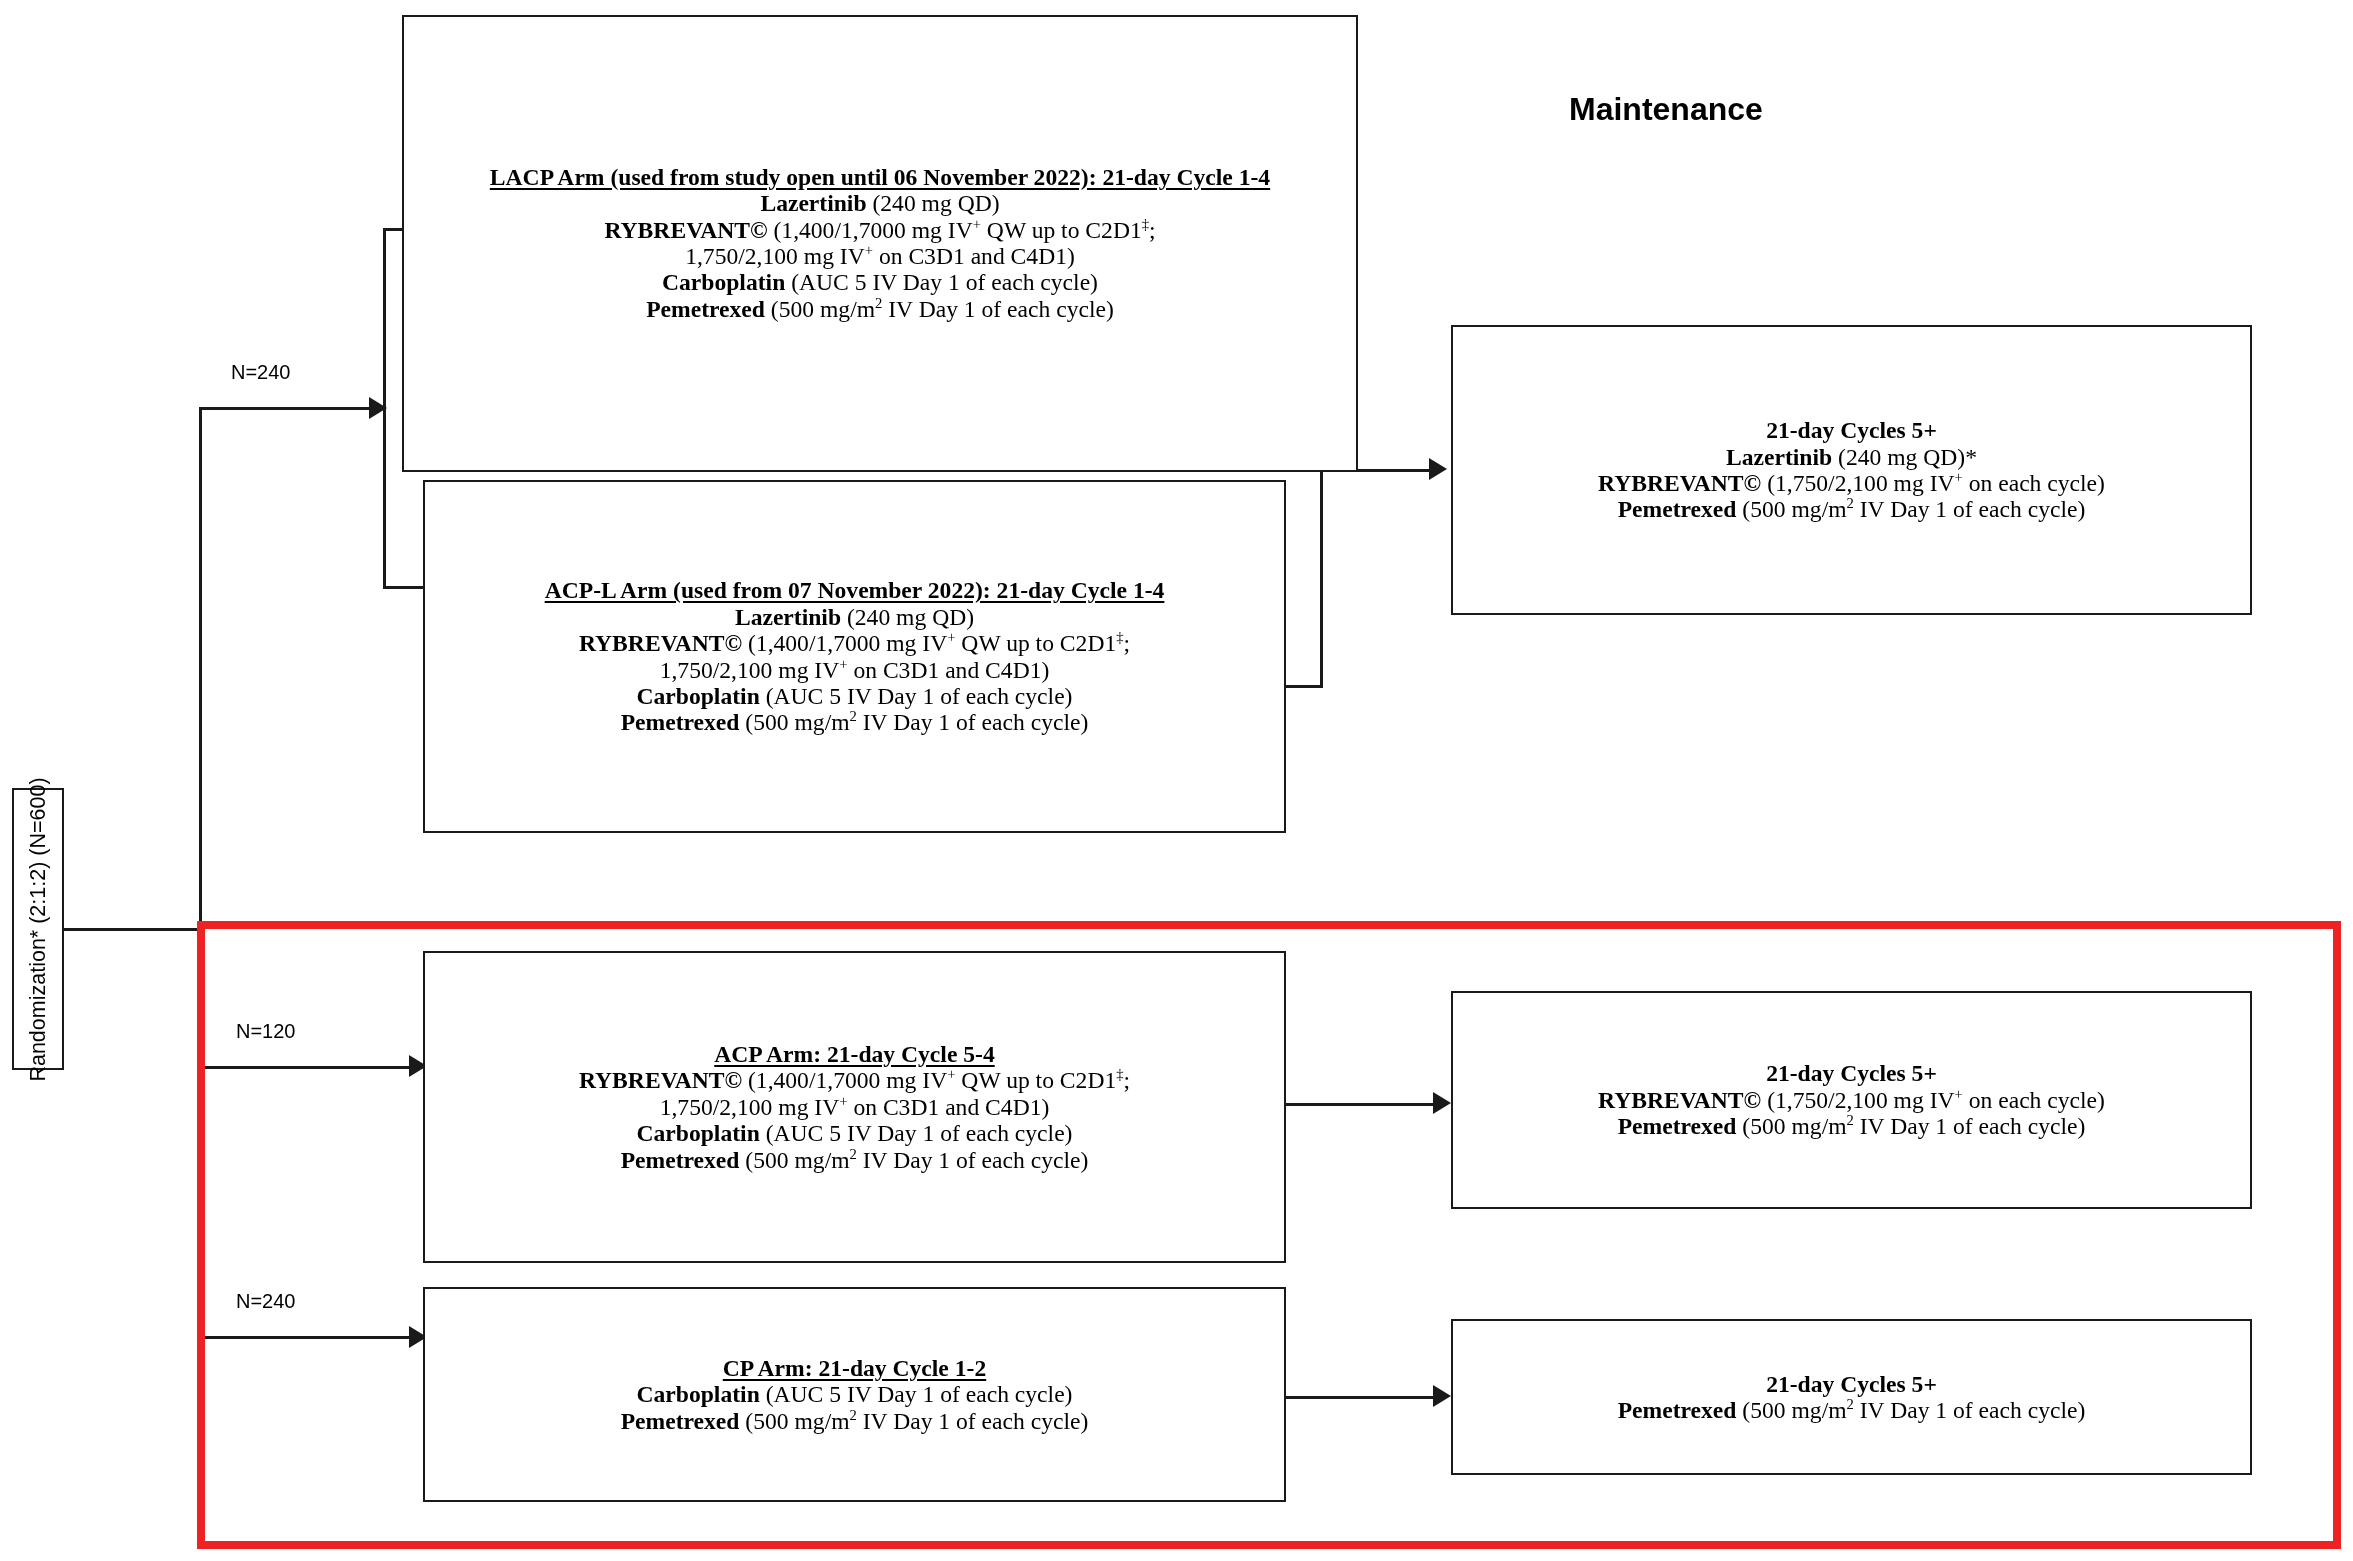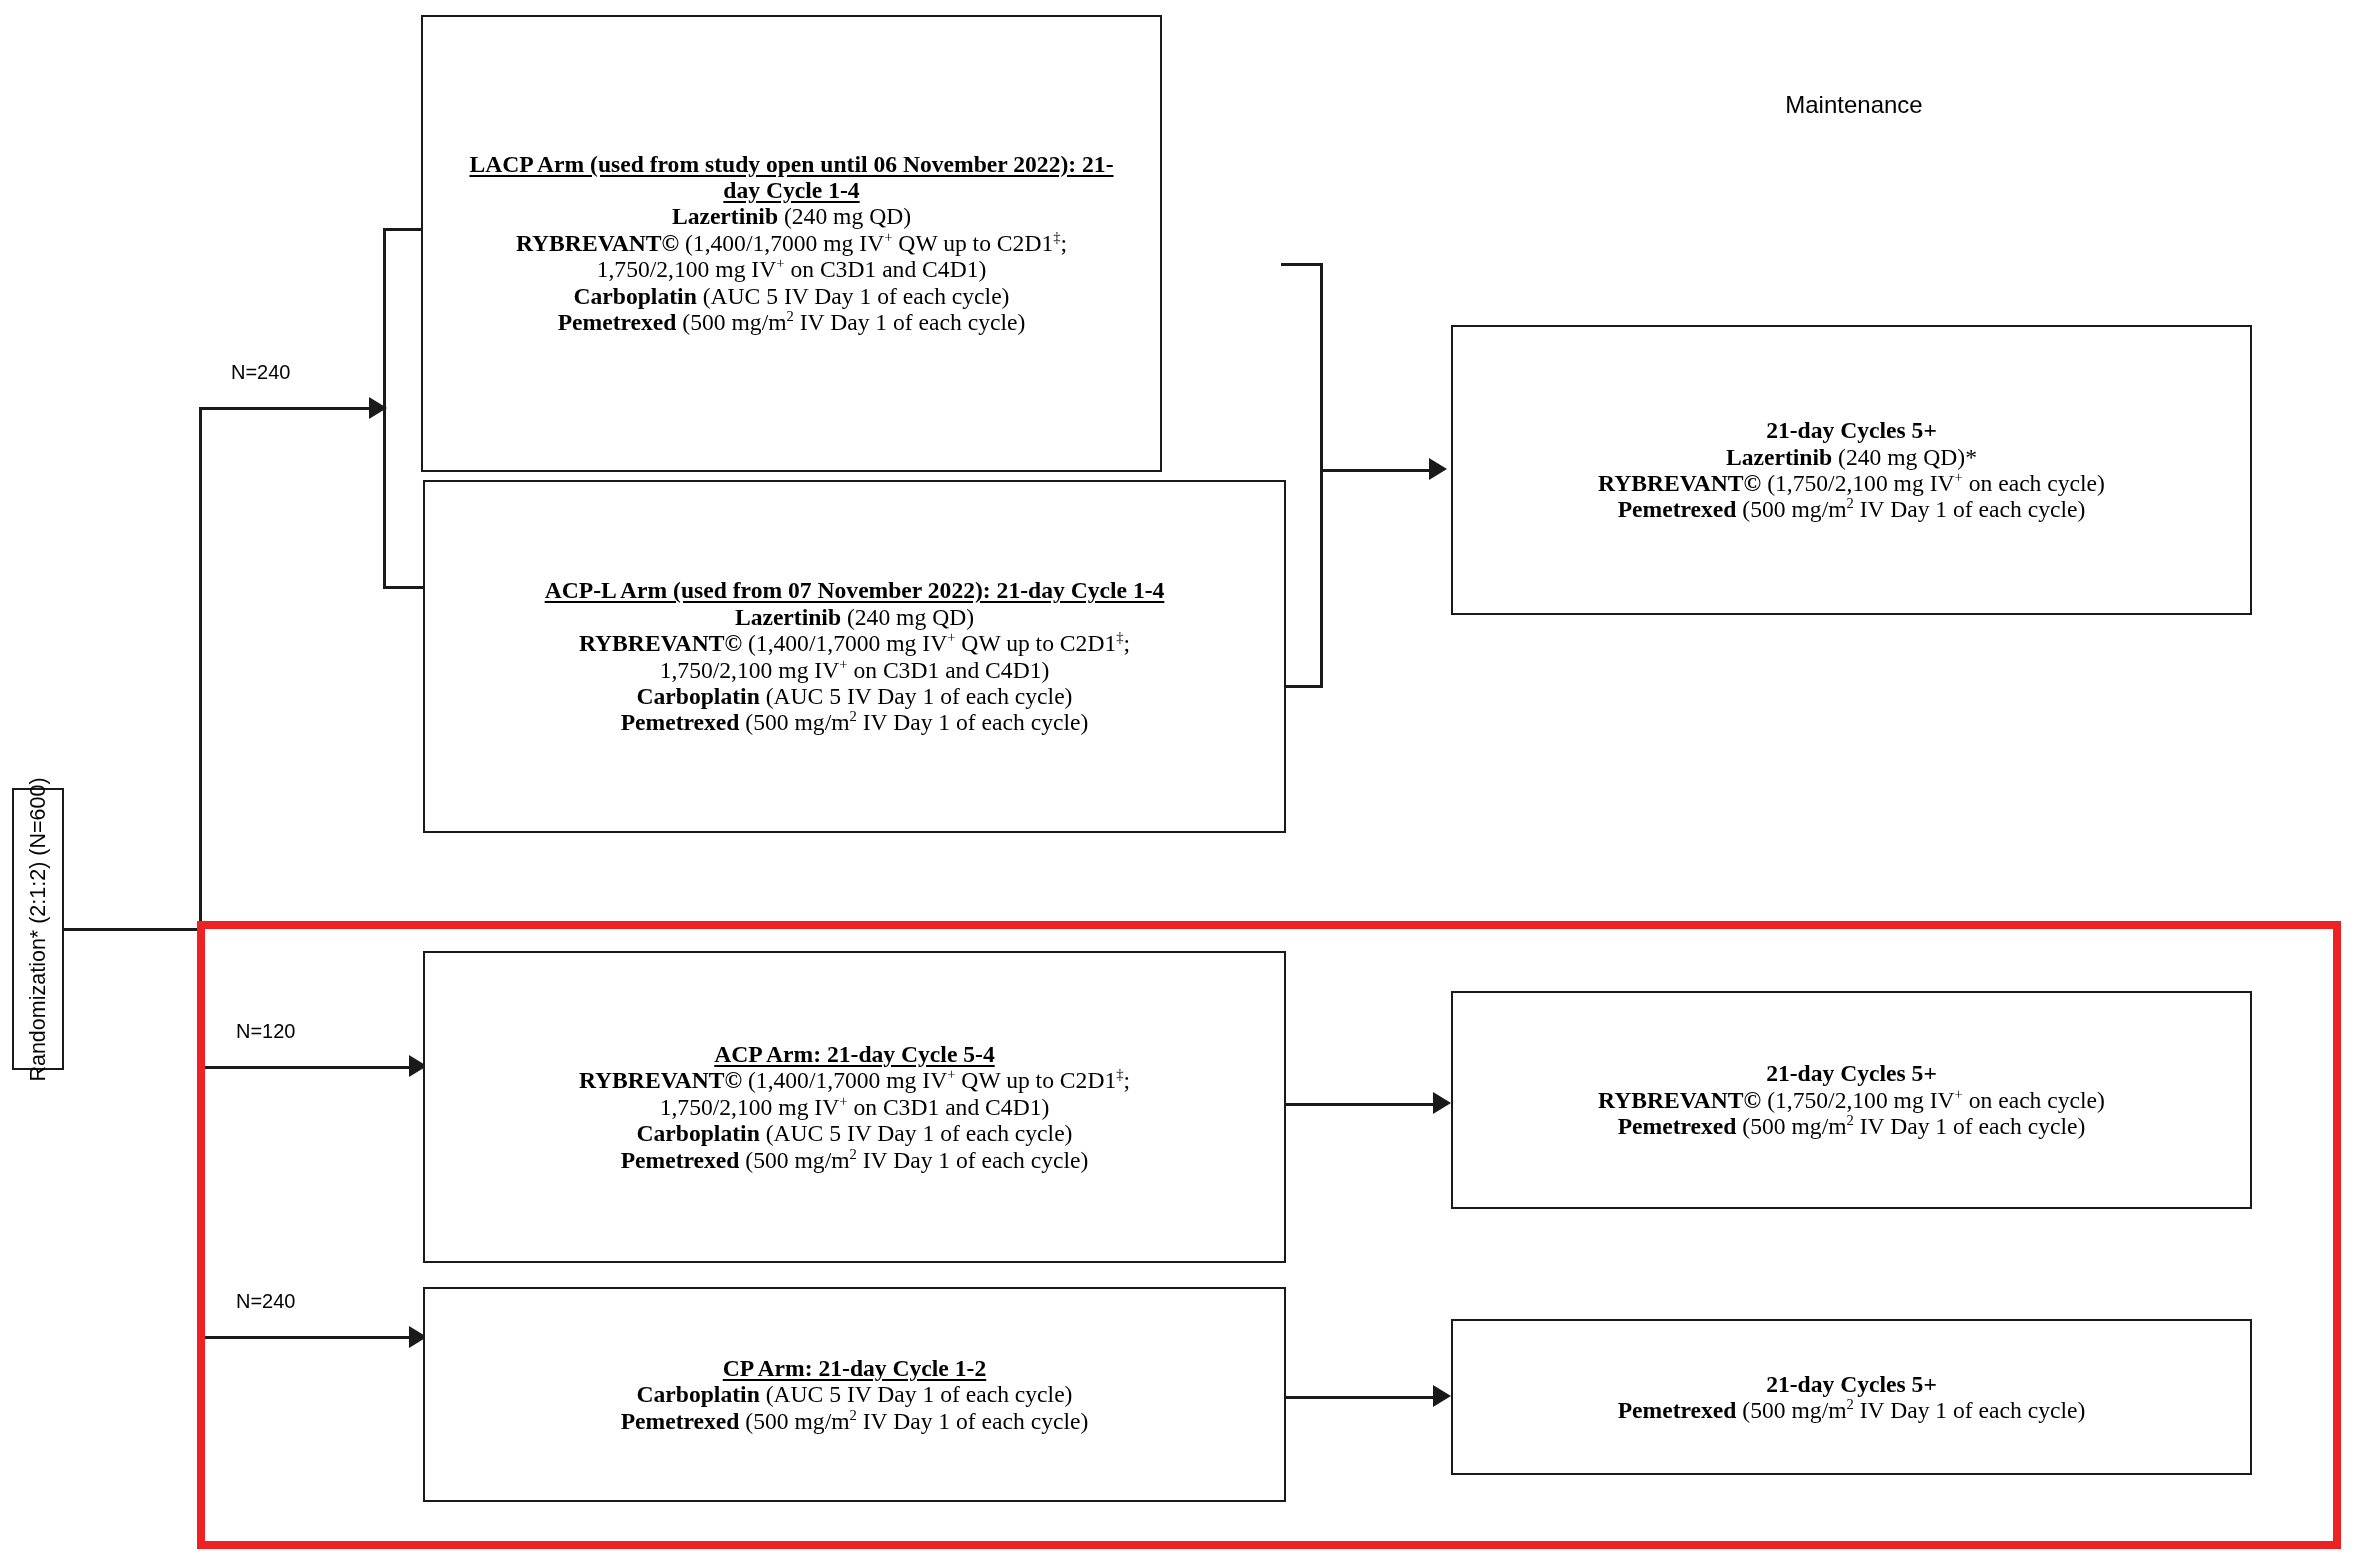--- a/index.html
+++ b/index.html
@@ -50,24 +50,23 @@
     white-space:nowrap;
     font-family:"Liberation Sans", sans-serif;
     font-size:21.5px;
     color:#000;
   }
 
   
   #maint-title{
     position:absolute;
     left:1569px;top:91px;width:570px;
-    text-align:center;
     font-family:"Liberation Sans", sans-serif;
-    font-weight:normal;
-    font-size:24px;
+    font-weight:bold;
+    font-size:32px;
     color:#000;
   }
 
   
   .ln{position:absolute;background:#1a1a1a;}
   .hln{height:2.7px;}
   .vln{width:2.7px;}
   .arrow{
     position:absolute;
     width:0;height:0;
@@ -130,21 +129,21 @@
   <div class="ln hln" style="left:1281px;top:685px;width:41px;"></div>
   <div class="ln hln" style="left:1320px;top:469px;width:113px;"></div>
   <div class="arrow" style="left:1429px;top:458px;"></div>
 
   <div class="ln hln" style="left:1283px;top:1103px;width:153px;"></div>
   <div class="arrow" style="left:1433px;top:1092px;"></div>
 
   <div class="ln hln" style="left:1283px;top:1396px;width:153px;"></div>
   <div class="arrow" style="left:1433px;top:1385px;"></div>
 
-  <div class="box" id="box-lacp" style="left:421px;top:14.5px;width:741px;height:457px;padding:14px 16px;">
+  <div class="box" id="box-lacp" style="left:402px;top:14.5px;width:956px;height:457px;padding:14px 16px;">
     <div class="line hdr">LACP Arm (used from study open until 06 November 2022): 21-day Cycle 1-4</div>
     <div class="line">
       <span class="b">Lazertinib</span><span> (240 mg QD)</span>
     </div>
     <div class="line">
       <span class="b">RYBREVANT©</span><span> (1,400/1,7000 mg IV<sup>+</sup> QW up to C2D1<sup>‡</sup>;</span>
     </div>
     <div class="line">
       <span>1,750/2,100 mg IV<sup>+</sup> on C3D1 and C4D1)</span>
     </div>

